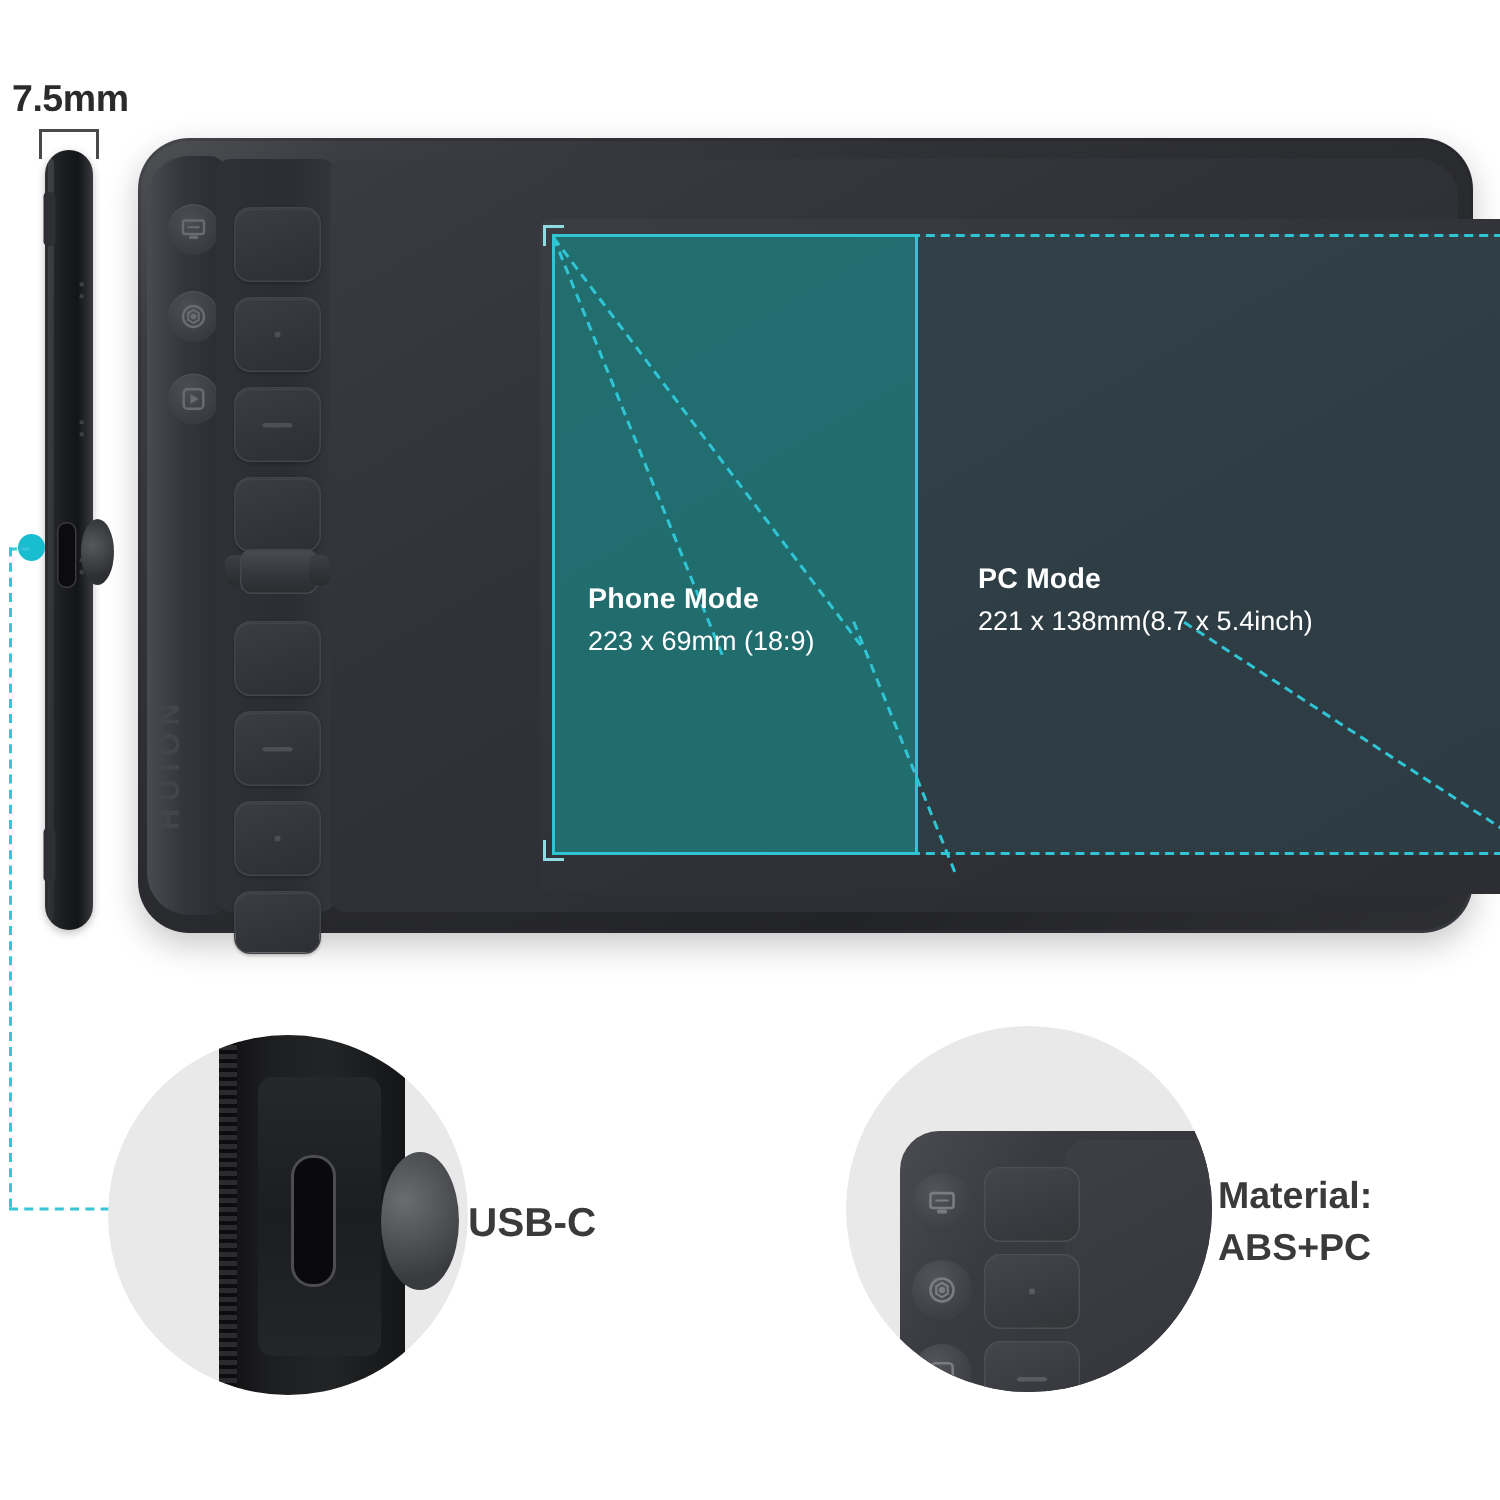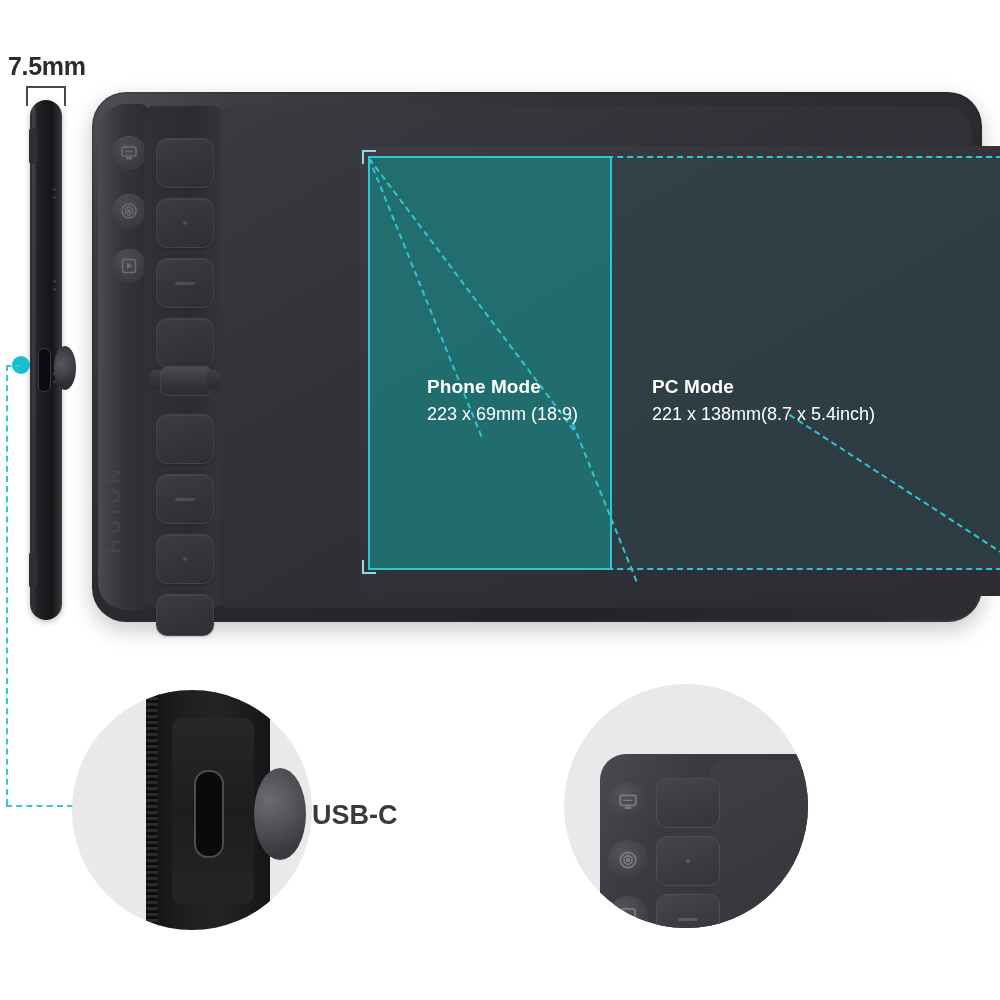--- a/index.html
+++ b/index.html
@@ -158,21 +158,21 @@
     border:2px dashed #2fc5d4;
     background:rgba(46,72,80,0.55);
   }
   .corner-brk{position:absolute;width:12px;height:12px;}
   .corner-brk.tl{left:2px;top:4px;border-left:2px solid #8fdbe4;border-top:2px solid #8fdbe4;}
   .corner-brk.bl{left:2px;top:414px;border-left:2px solid #8fdbe4;border-bottom:2px solid #8fdbe4;}
 
   .mode-label{position:absolute;color:#ffffff;}
   .mode-title{font-size:19px;font-weight:bold;letter-spacing:0.1px;}
   .mode-dim{font-size:18px;margin-top:6px;font-weight:normal;}
-  #phone-label{left:32px;top:230px;margin-left:35px;}
+  #phone-label{left:32px;top:243px;}
   #pc-label{left:292px;top:230px;}
 
   .diag{position:absolute;border-top:2px dashed #2fc5d4;transform-origin:0 0;height:0;}
 
   
   .mag-circle{
     position:absolute;border-radius:50%;
     background:#e9e9ea;
     overflow:hidden;
   }
@@ -383,14 +383,18 @@
         </svg>
     </div>
     <div class="mm-key b1"></div>
     <div class="mm-key b2">
         <span class="mk-dot"></span>
       </div>
     <div class="mm-key b3">
         <span class="mk-dash"></span>
       </div>
   </div>
+  <div class="callout-text" id="material-callout">
+    <div>Material:</div>
+    <div>ABS+PC</div>
+  </div>
 
 </div>
 
 </body></html>

